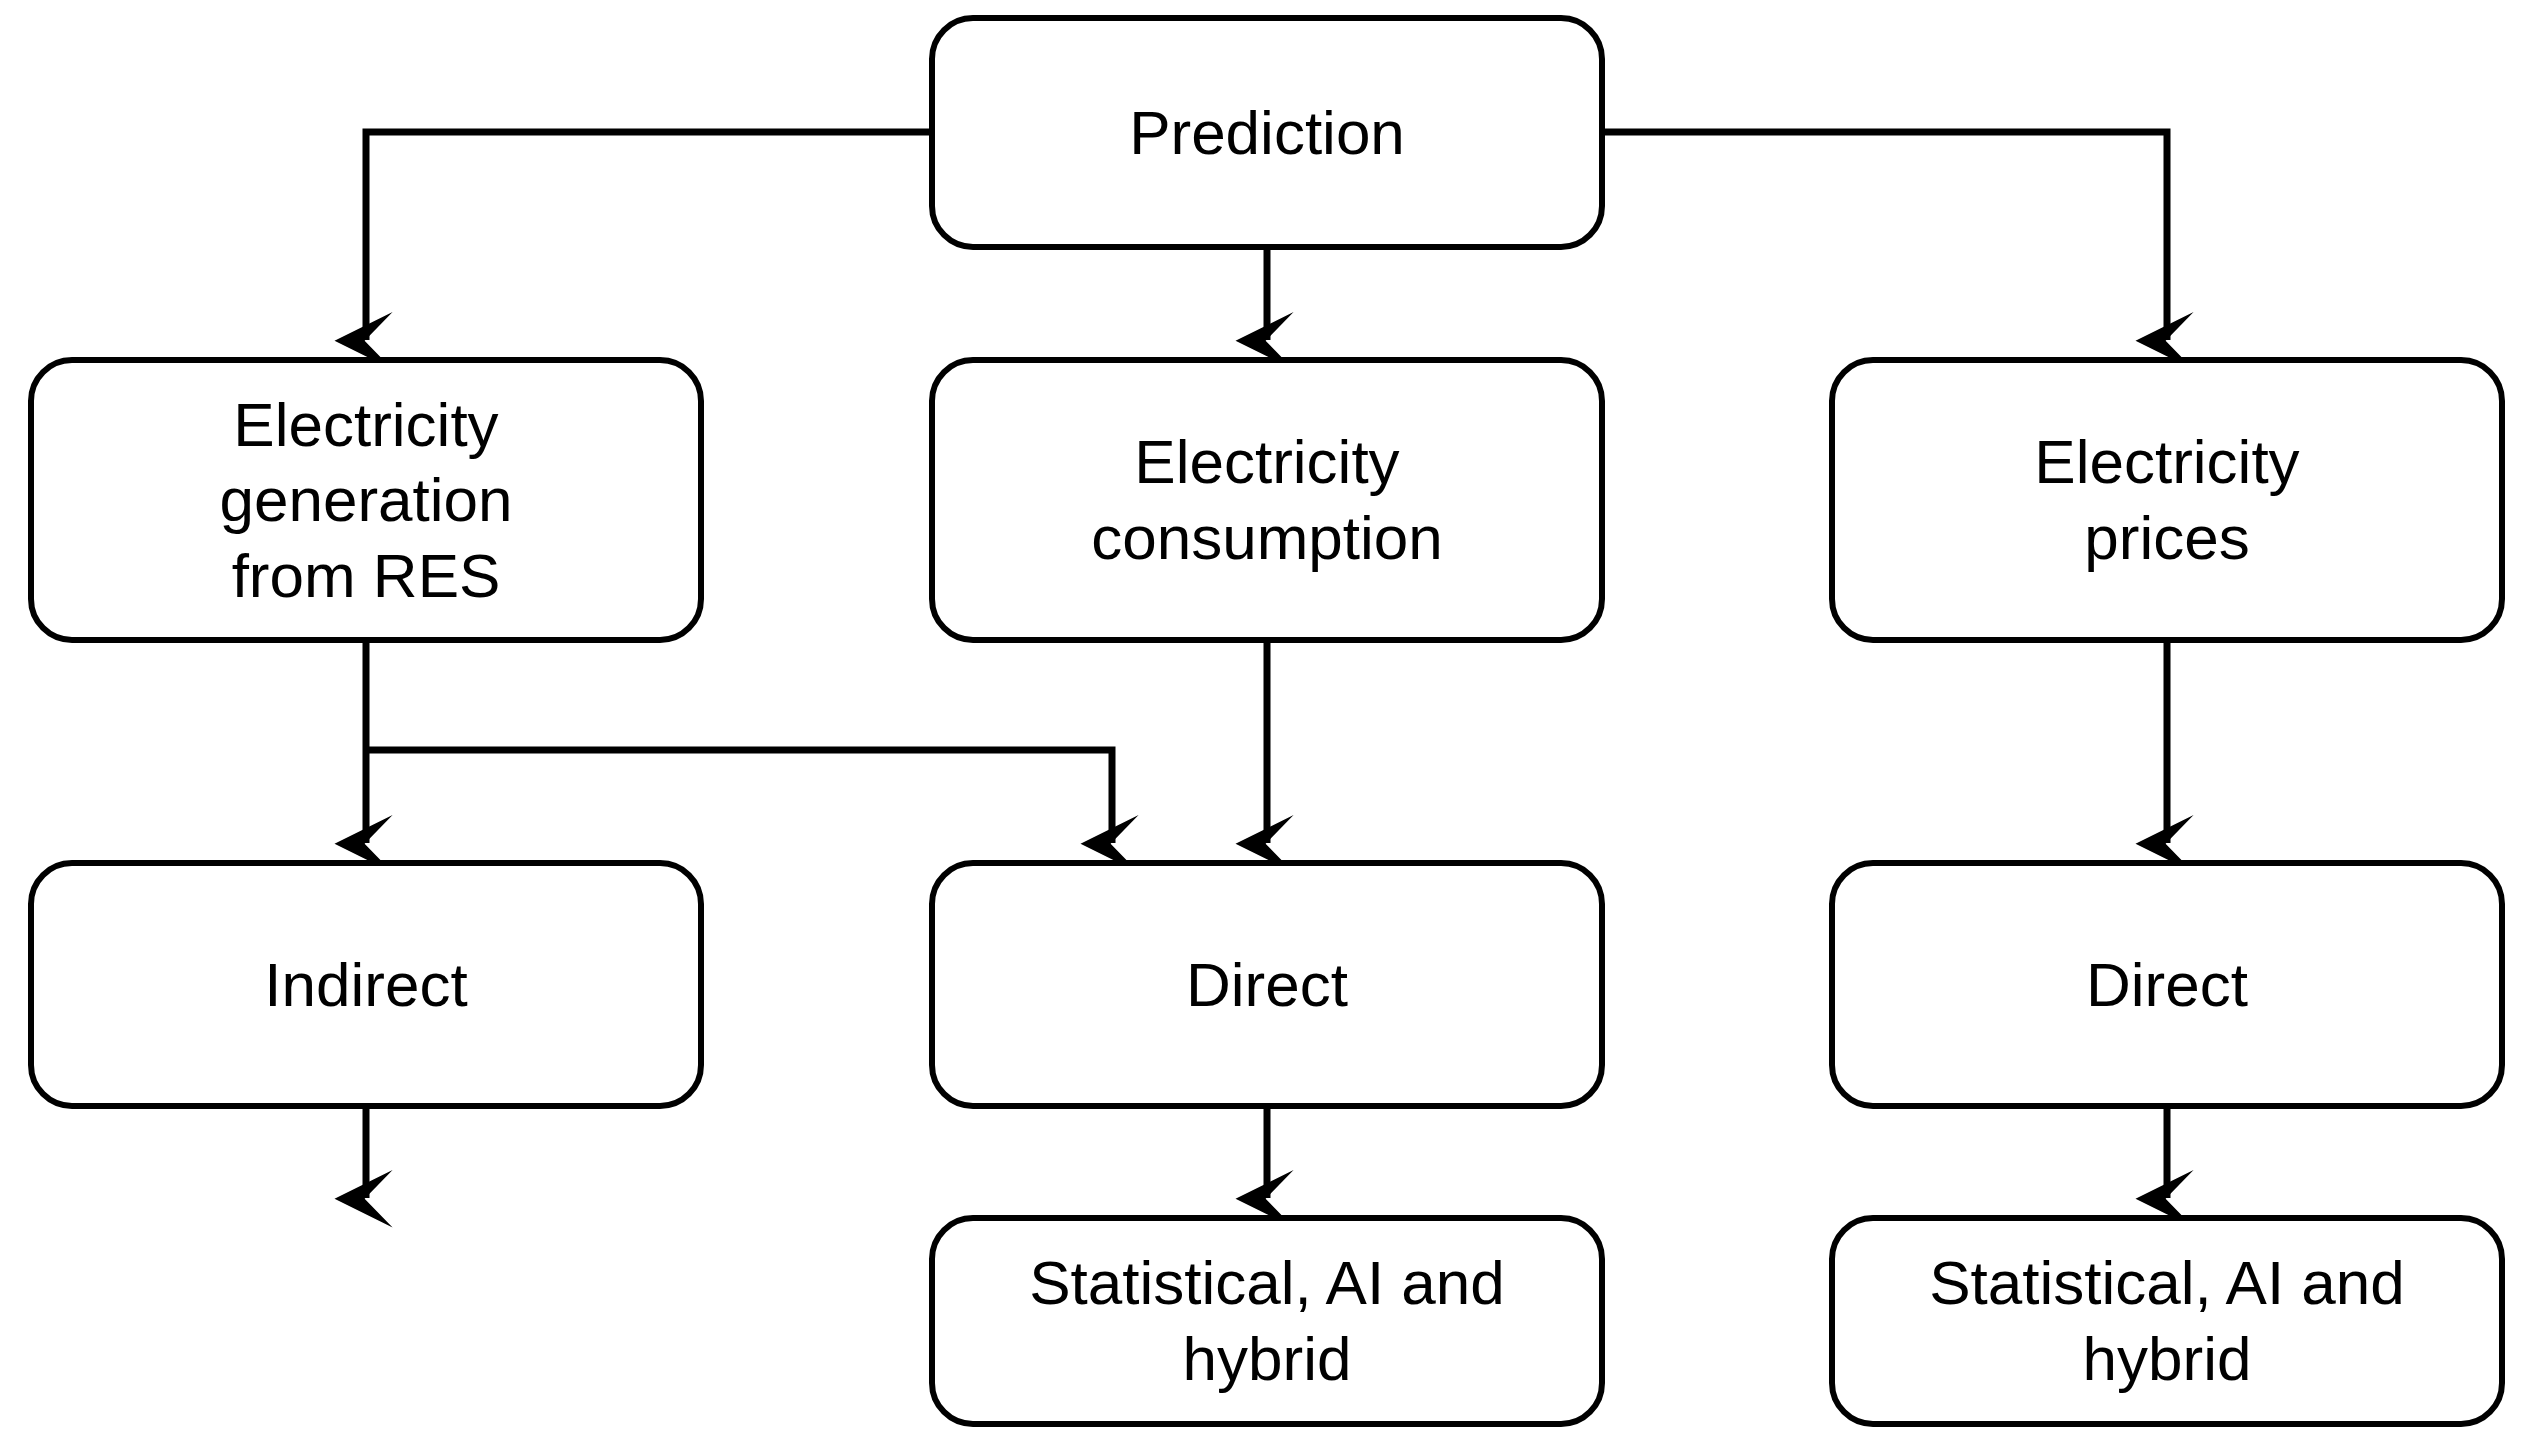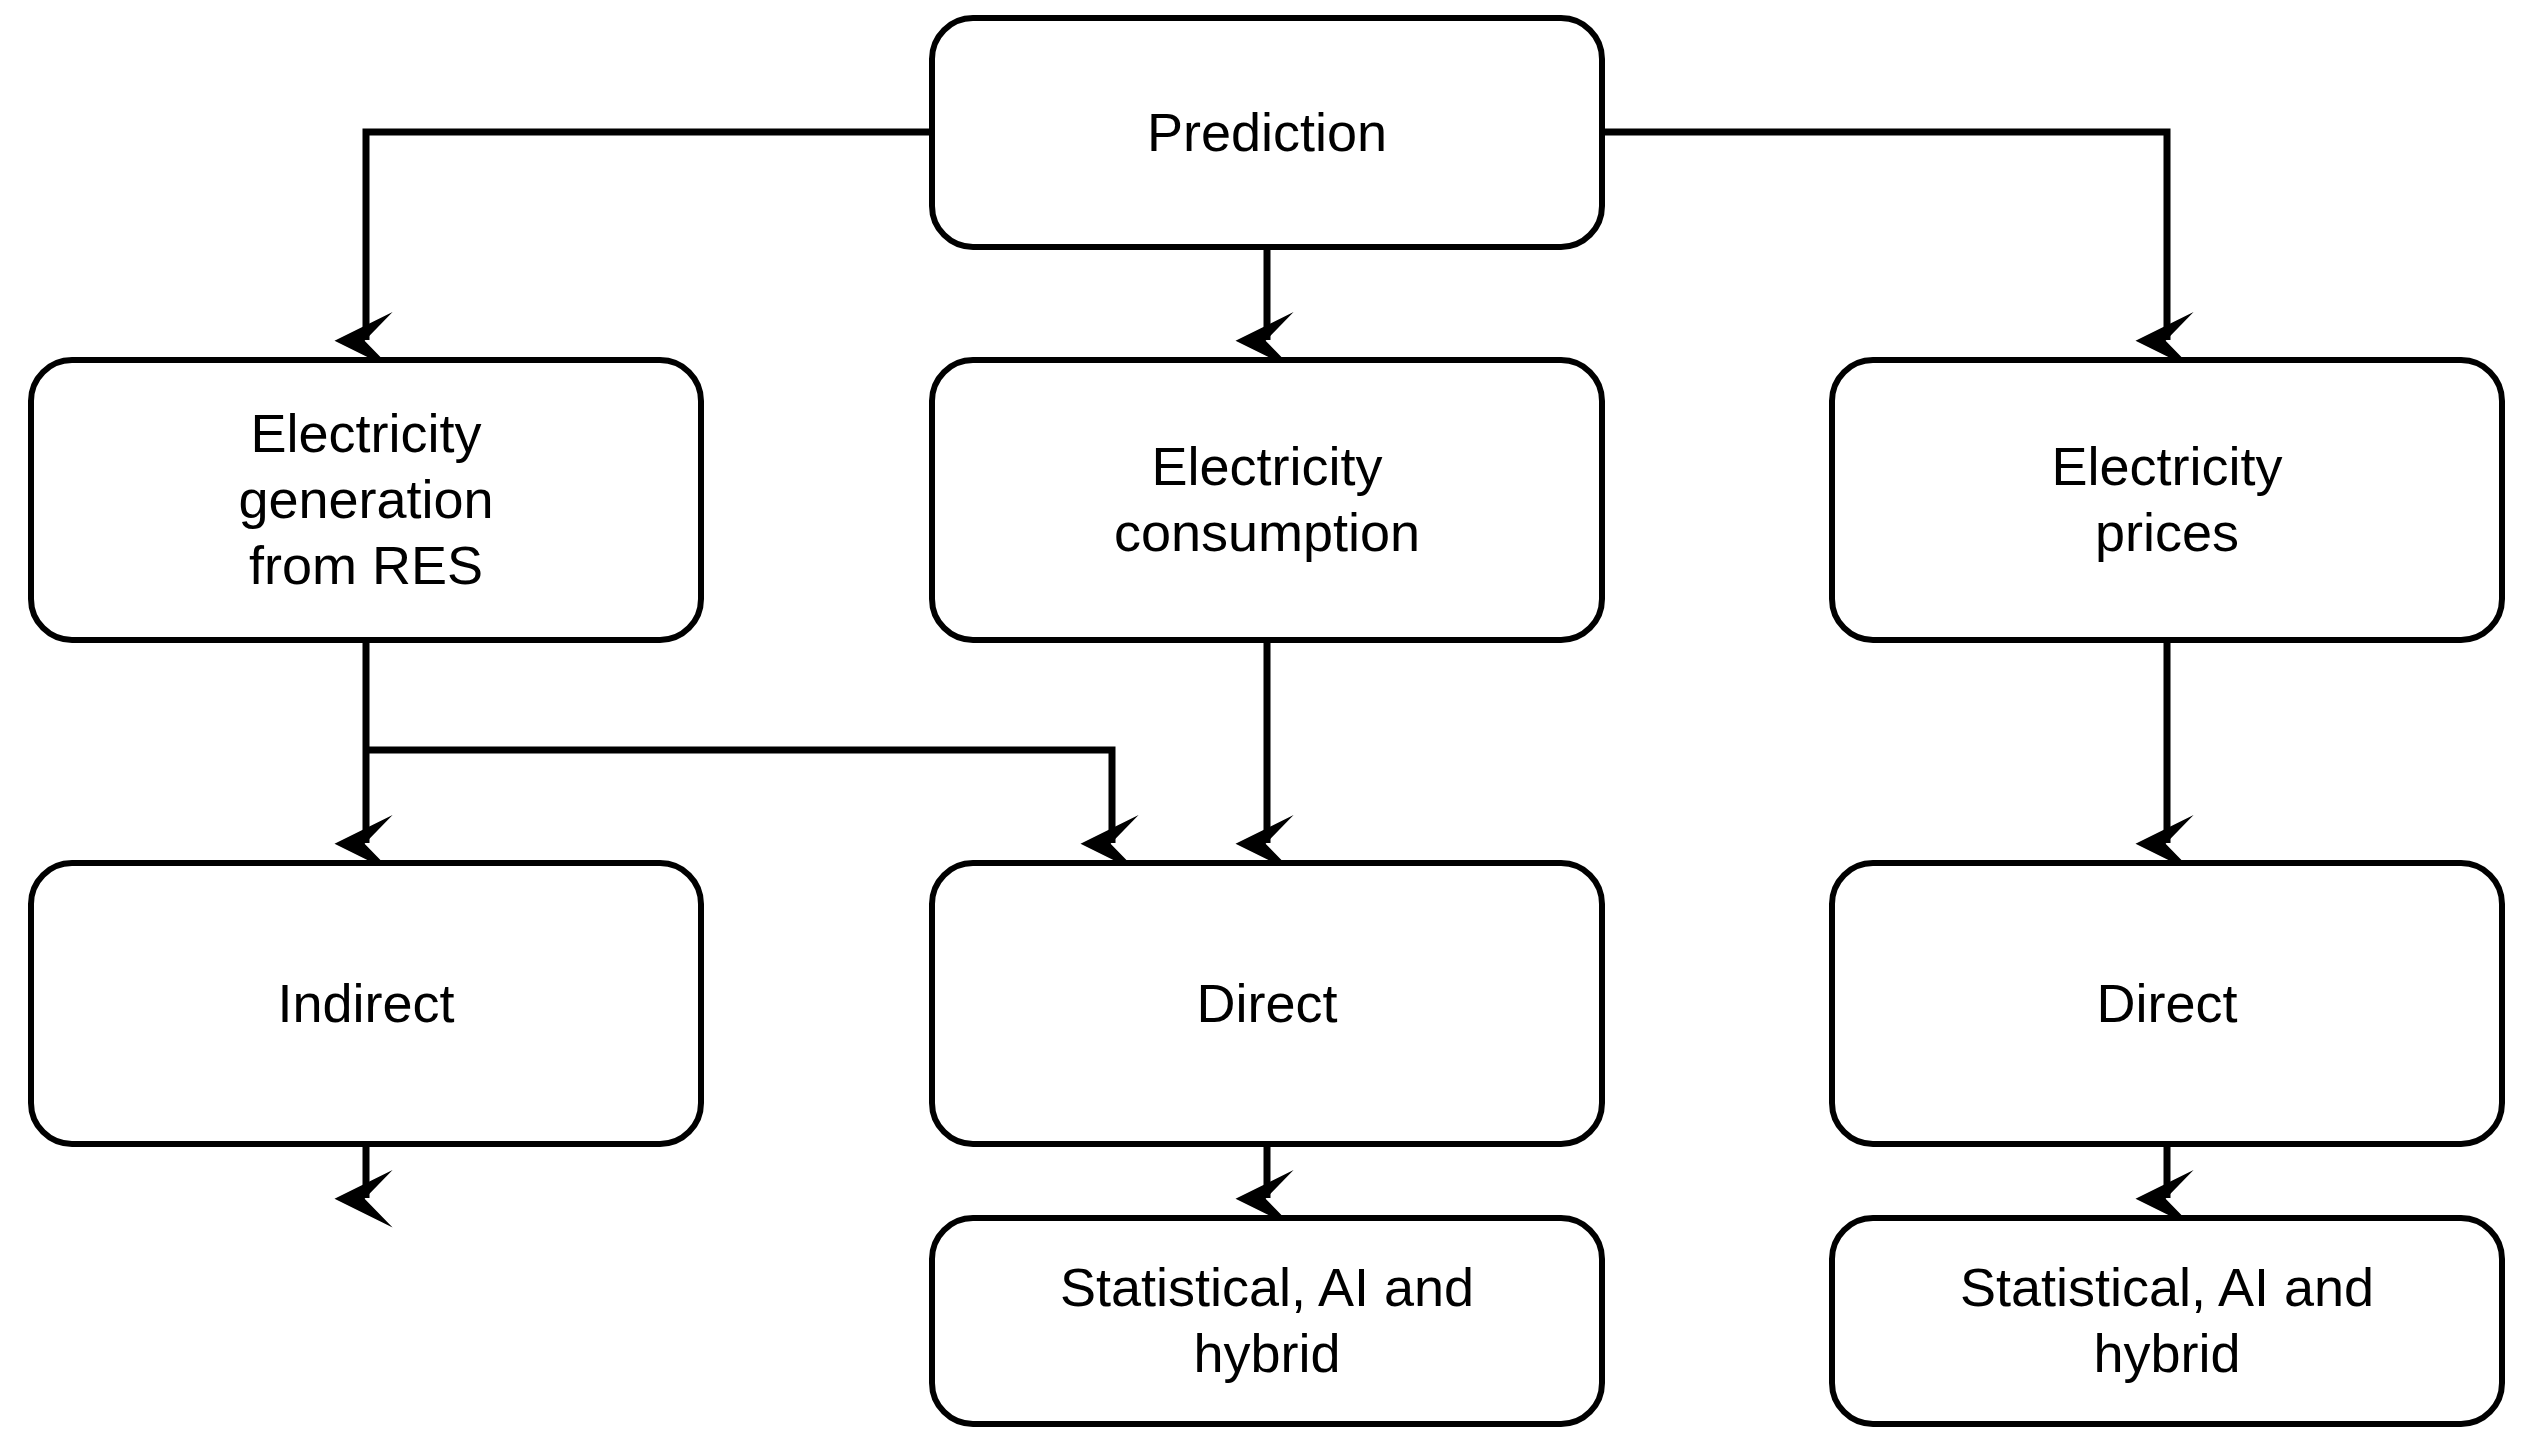--- a/index.html
+++ b/index.html
@@ -34,34 +34,34 @@
     border-radius: 44px;
     display: flex;
     align-items: center;
     justify-content: center;
     text-align: center;
     z-index: 2;
   }
   .node .label {
     display: block;
     color: #000000;
-    font-size: 54px;
+    font-size: 62px;
     line-height: 1.22;
     letter-spacing: 0px;
     white-space: pre-line;
     padding: 0 16px;
   }
   
   .col-left   { left: 28px;   width: 676px; }
   .col-mid    { left: 929px;  width: 676px; }
   .col-right  { left: 1829px; width: 676px; }
   
   .row-root   { top: 15px;   height: 235px; }
   .row-domain { top: 357px;  height: 286px; }
-  .row-kind   { top: 860px;  height: 287px; }
+  .row-kind   { top: 860px;  height: 249px; }
   .row-method { top: 1215px; height: 212px; }
 </style>
 </head>
 <body>
 
 <div id="stage">
 
   <svg id="wiring" viewBox="0 0 2532 1455" width="2532" height="1455" xmlns="http://www.w3.org/2000/svg">
     <defs>
       <marker id="arrowhead" markerWidth="9" markerHeight="9" refX="4.2" refY="4.4" orient="auto" markerUnits="strokeWidth">

